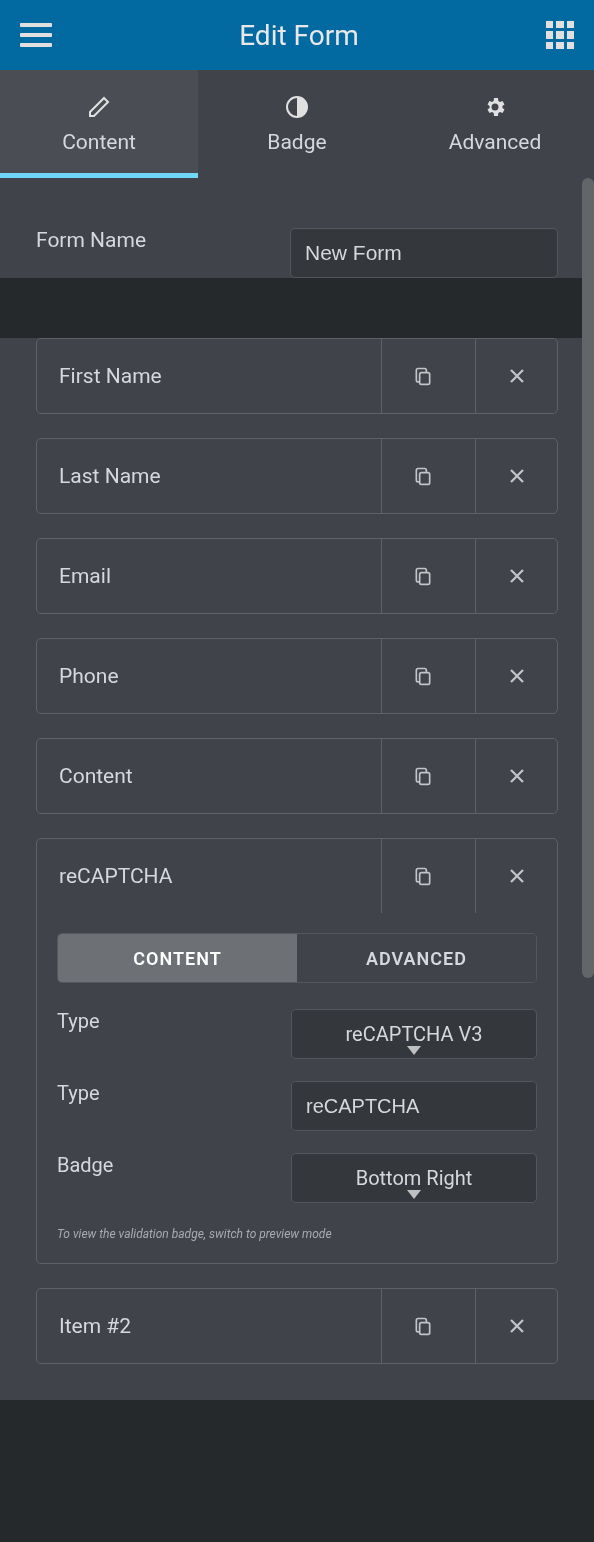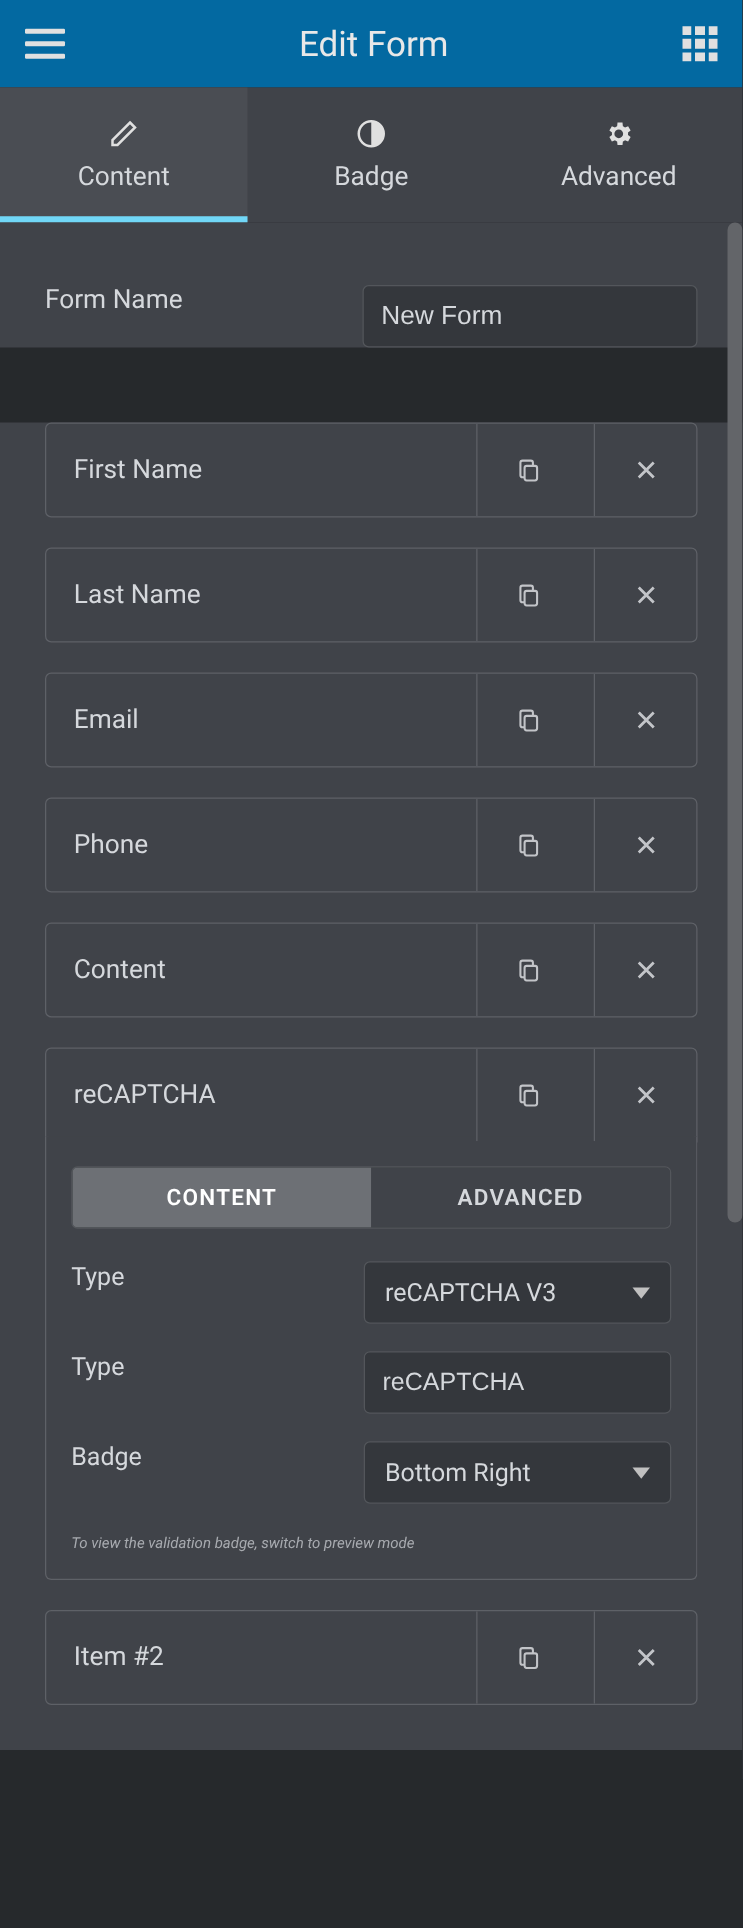--- a/index.html
+++ b/index.html
@@ -43,21 +43,21 @@
   .field-item-btn { width: 82px; border-left: 1px solid #5e6167; display: flex; align-items: center; justify-content: center; cursor: pointer; color: #c2c4c8; }
   
   
   .expanded-wrap { border: 1px solid #5e6167; border-top: none; border-radius: 0 0 5px 5px; margin-top: -5px; padding: 24px 20px 20px 20px; background: #404349; }
   .sub-tabs { display: flex; border: 1px solid #53565b; border-radius: 5px; overflow: hidden; height: 50px; margin-bottom: 26px; }
   .sub-tab { flex: 1; display: flex; align-items: center; justify-content: center; font-size: 18px; letter-spacing: 1px; font-weight: 600; cursor: pointer; color: #d5d8dc; background: #404349; }
   .sub-tab.active { background: #6d7075; color: #fff; }
   
   .sub-row { display: flex; align-items: flex-start; margin-bottom: 22px; }
   .sub-row .row-label { font-size: 20px; }
-  .select-box { width: 246px; height: 50px; background: #34373c; border: 1px solid #53565b; border-radius: 5px; display: flex; align-items: center; justify-content: space-between; padding: 0 16px; font-size: 20px; color: #d5d8dc; cursor: pointer; }
+  .select-box { width: 246px; height: 50px; background: #34373c; border: 1px solid #53565b; border-radius: 5px; display: flex; align-items: center; justify-content: space-between; padding: 12px 16px; font-size: 20px; color: #d5d8dc; cursor: pointer; flex-direction: column; }
   .select-caret { width: 0; height: 0; border-left: 7px solid transparent; border-right: 7px solid transparent; border-top: 9px solid #c0c0c0; }
   
   .label-input-wrap { display: flex; width: 246px; border: 1px solid #53565b; border-radius: 5px; overflow: hidden; height: 50px; }
   .label-input-wrap input { flex: 1; background: #34373c; border: none; color: #d5d8dc; font-size: 20px; padding: 0 14px; outline: none; }
   
   .hint { font-size: 12px; font-style: italic; color: #a8abb0; line-height: 1.5; }
   
   .field-item.attached-top { border-radius: 5px 5px 0 0; margin-top: 24px; }
   .first-item { margin-top: 60px; }
   

